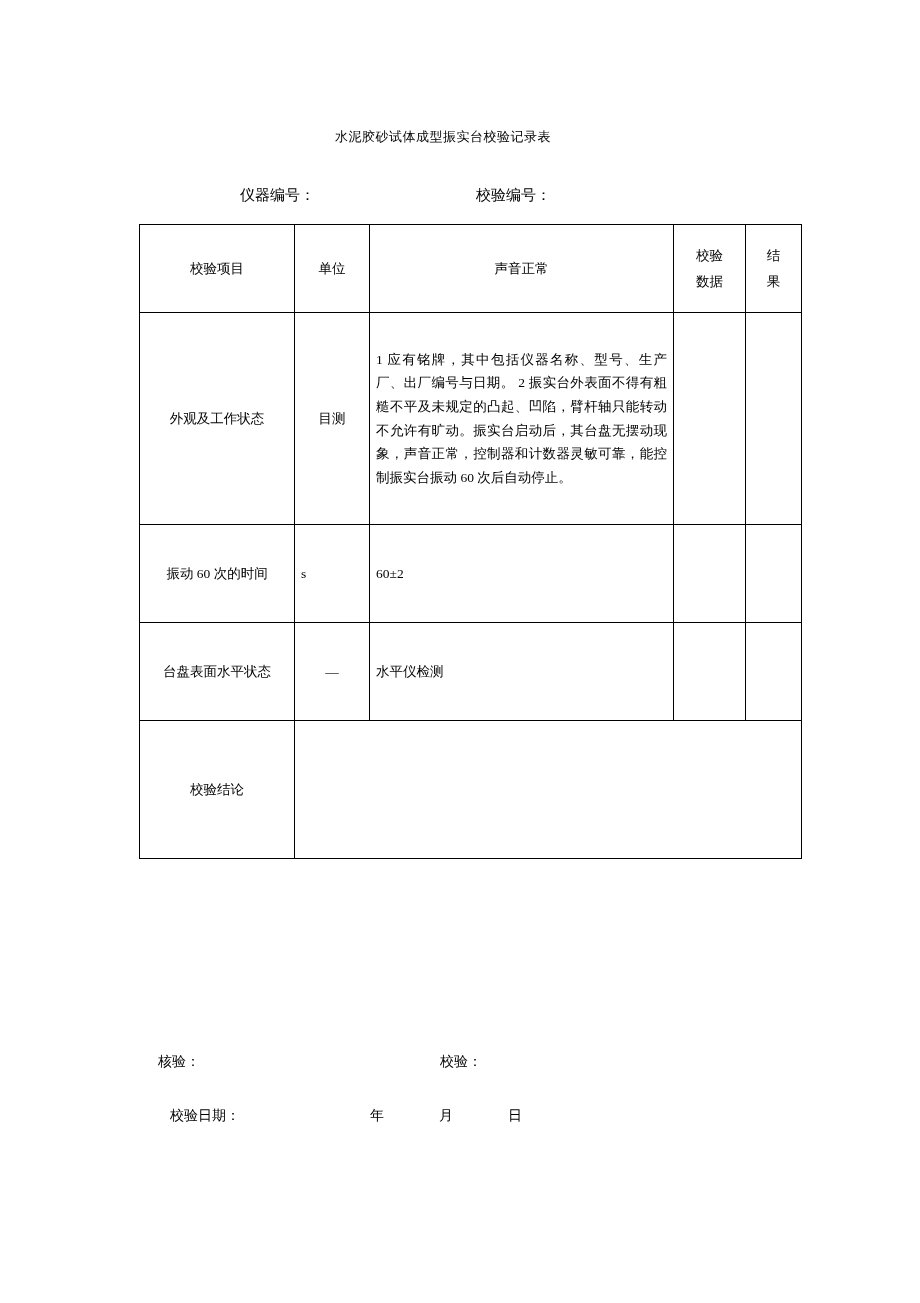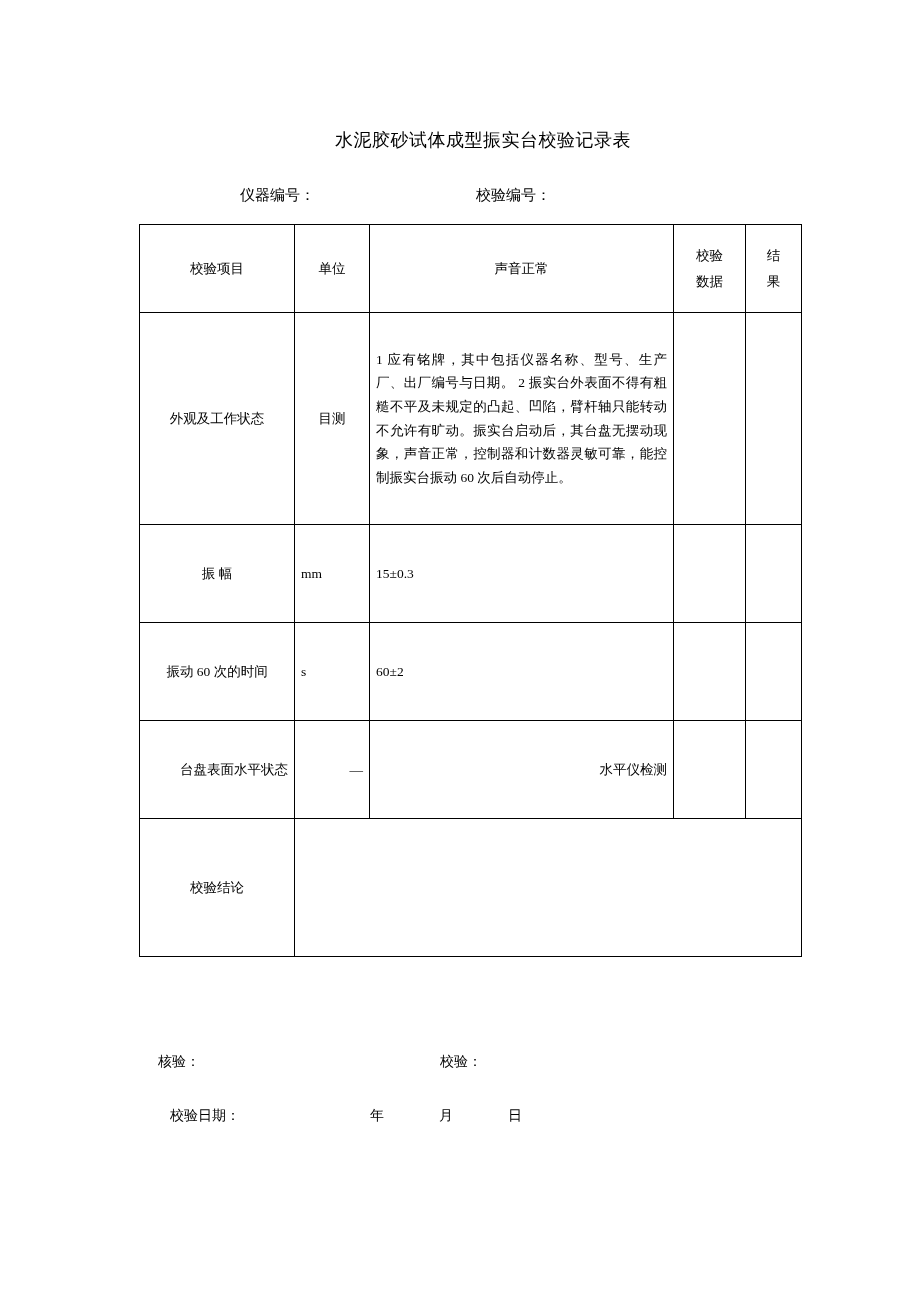--- a/index.html
+++ b/index.html
@@ -18,21 +18,21 @@
   .page {
     position: relative;
     width: 920px;
     height: 1303px;
     box-sizing: border-box;
   }
   .doc-title {
     position: absolute;
     left: 335px;
     top: 128px;
-    font-size: 18px;
+    font-size: 13px;
     letter-spacing: 0.5px;
     white-space: nowrap;
   }
   .header-line {
     position: absolute;
     top: 186px;
     left: 140px;
     width: 660px;
     font-size: 15px;
   }
@@ -83,21 +83,21 @@
     text-align: center;
   }
   .cell-left {
     text-align: left;
     line-height: 1.75;
   }
   .row-appearance td { height: 212px; margin-top: 8px; }
   .row-mould td { height: 98px; }
   .row-amp td { height: 98px; }
   .row-time td { height: 98px; }
-  .row-level td { height: 98px; text-align: right; }
+  .row-level td { height: 98px; }
   .row-conclusion td { height: 138px; }
 
   .req-text {
     line-height: 1.75;
     font-size: 13.5px;
     text-align: justify;
   }
   .unit-cell {
     text-align: center;
     font-size: 13.5px;
@@ -171,27 +171,20 @@
       <tr class="row-appearance">
         <td class="cell-center">外观及工作状态</td>
         <td class="unit-cell">目测</td>
         <td class="req-text">1 应有铭牌，其中包括仪器名称、型号、生产厂、出厂编号与日期。
 2 振实台外表面不得有粗糙不平及未规定的凸起、凹陷，臂杆轴只能转动不允许有旷动。振实台启动后，其台盘无摆动现象，声音正常，控制器和计数器灵敏可靠，能控制振实台振动 60 次后自动停止。</td>
         <td></td>
         <td></td>
       </tr>
 
 
-      <tr class="row-amp">
-        <td class="cell-center">振  幅</td>
-        <td class="unit-cell unit-left">mm</td>
-        <td class="cell-left">15±0.3</td>
-        <td></td>
-        <td></td>
-      </tr>
 
       <tr class="row-time">
         <td class="cell-center">振动 60 次的时间</td>
         <td class="unit-cell unit-left">s</td>
         <td class="cell-left">60±2</td>
         <td></td>
         <td></td>
       </tr>
 
       <tr class="row-level">

